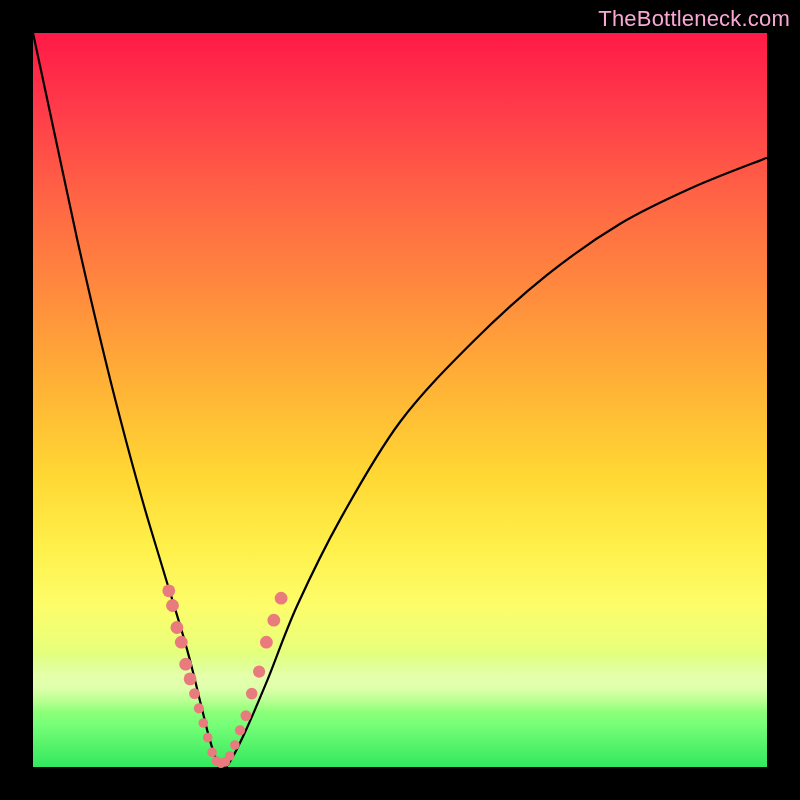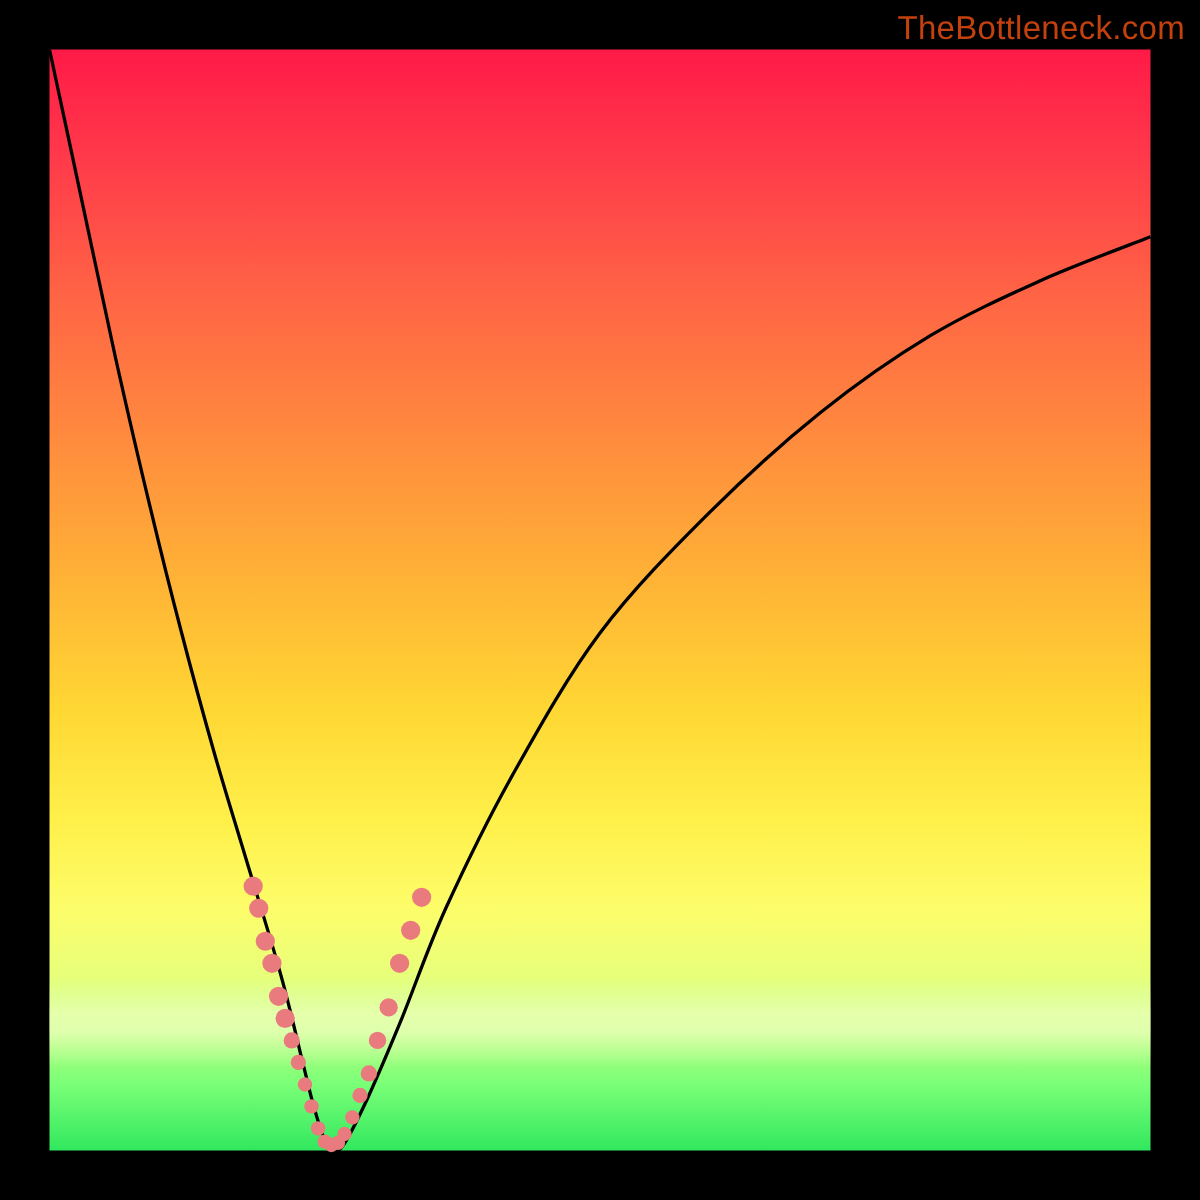--- a/index.html
+++ b/index.html
@@ -51,21 +51,21 @@
       rgba(255,255,200,0) 0%,
       rgba(255,255,210,0.55) 40%,
       rgba(255,255,210,0.55) 60%,
       rgba(255,255,200,0) 100%
     );
   }
   .watermark {
     position: absolute;
     top: 6px;
     right: 10px;
-    color: #c2410c;
+    color: #f9a8d4;
     font-size: 22px;
     letter-spacing: 0.2px;
     font-weight: 400;
   }
   svg.curve {
     position: absolute;
     top: 0; left: 0;
     width: 734px;
     height: 734px;
     overflow: visible;

